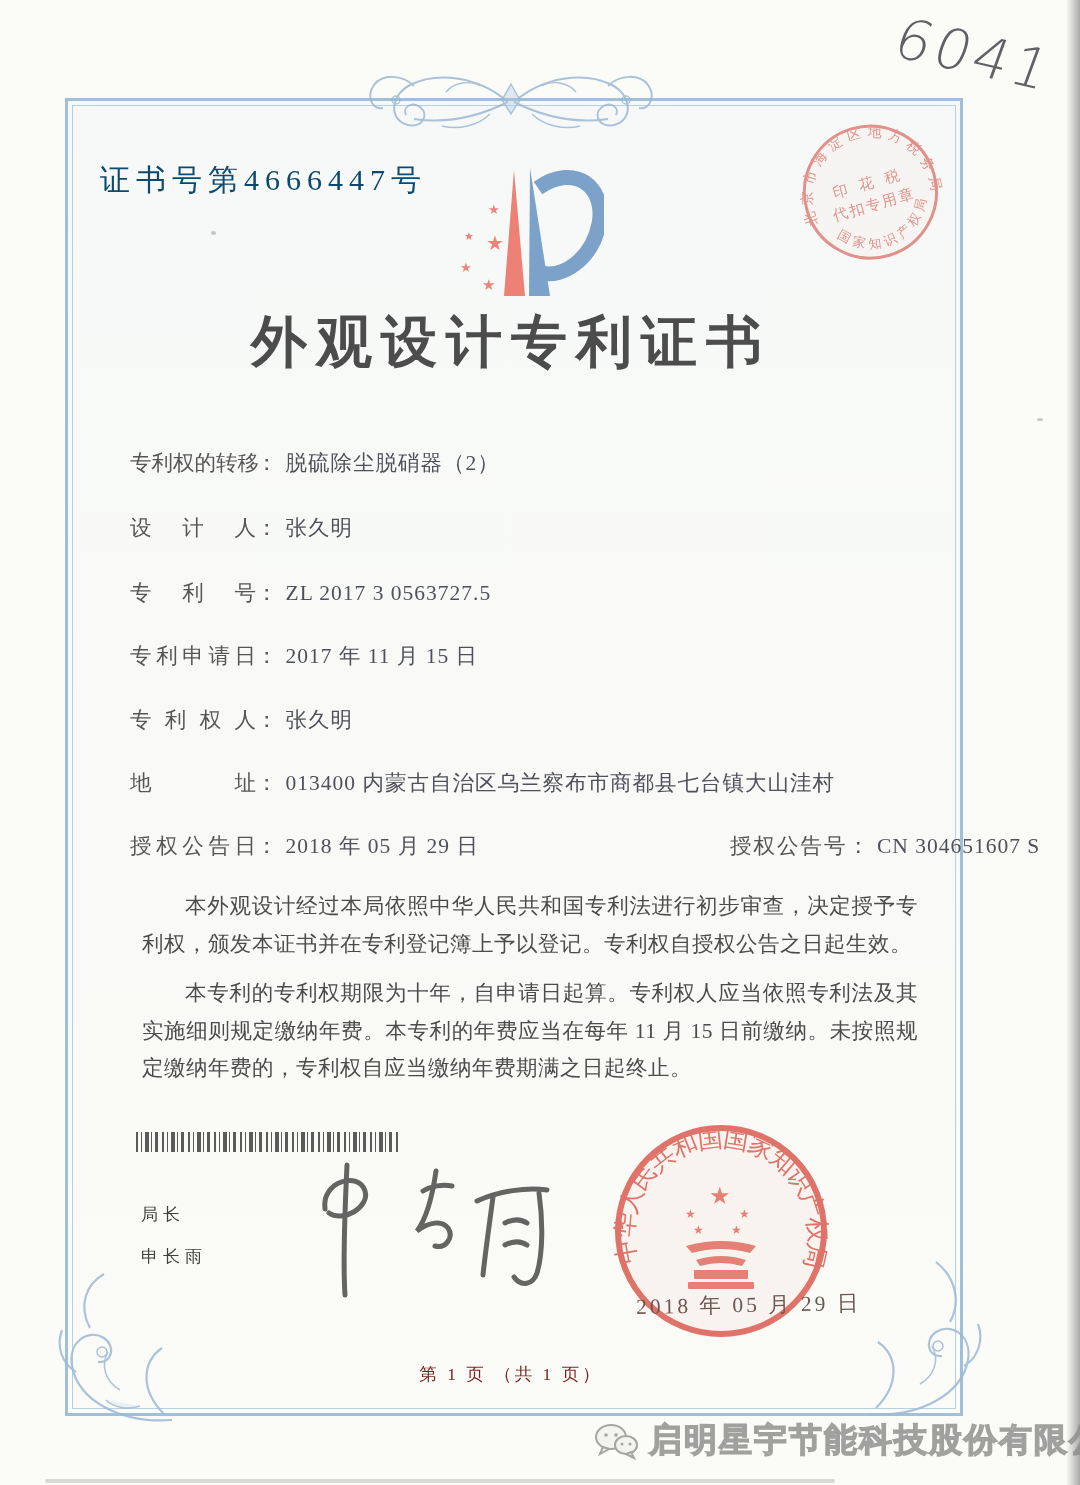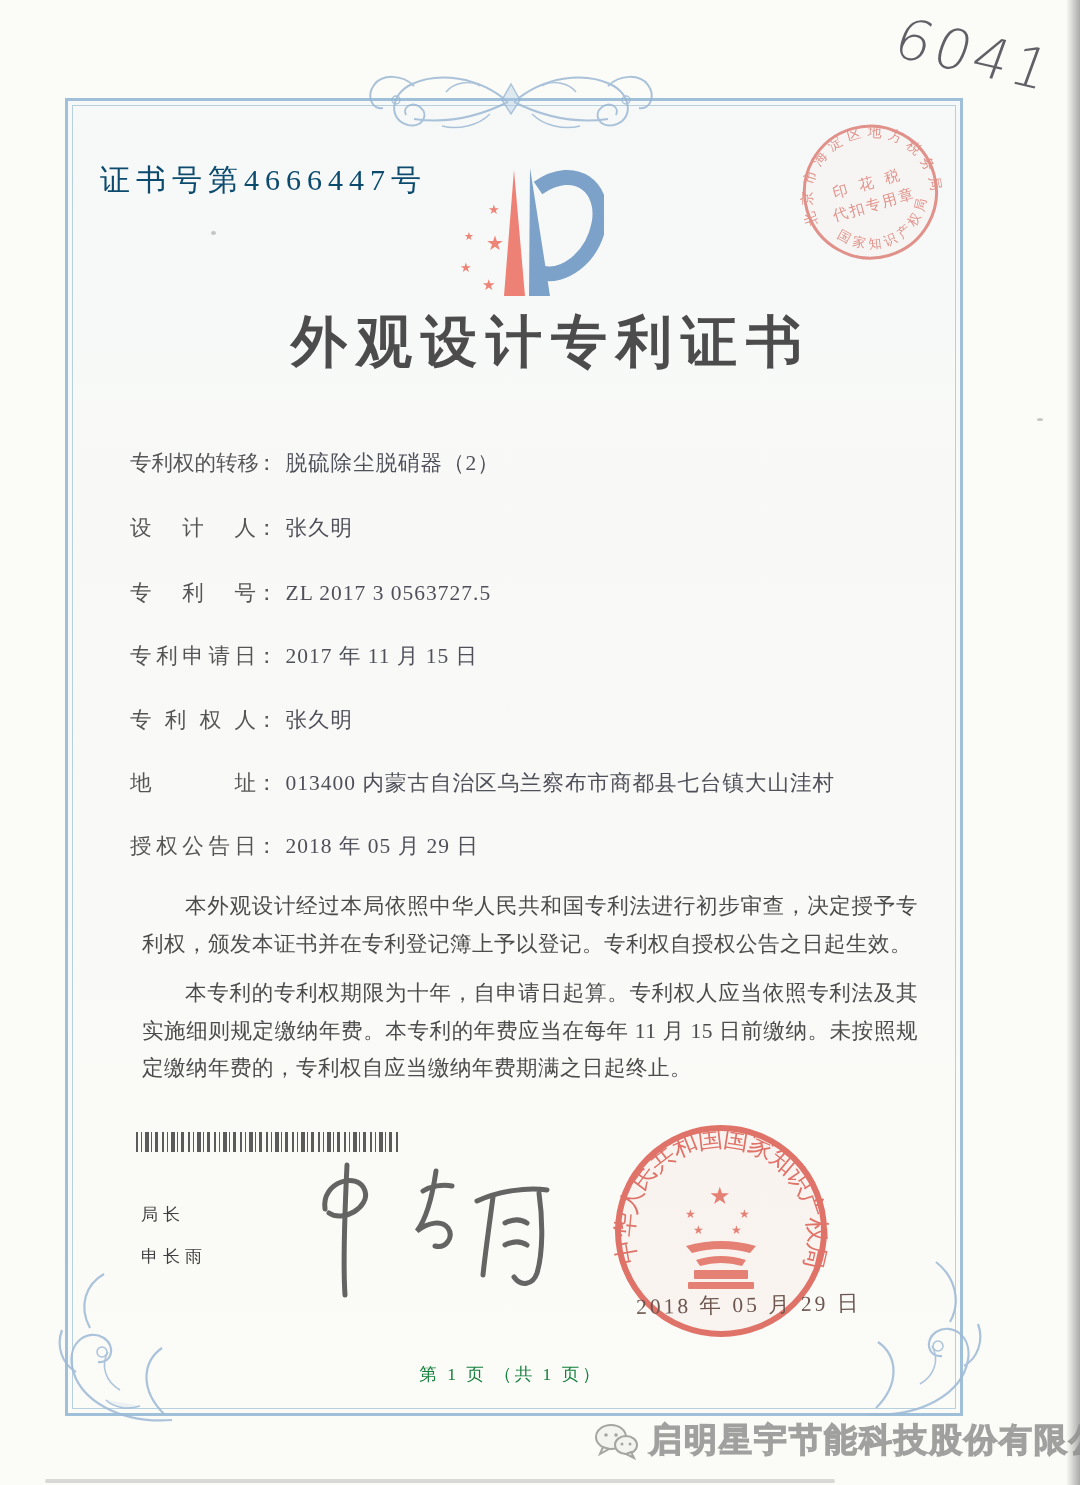--- a/index.html
+++ b/index.html
@@ -26,21 +26,21 @@
   .handnote{position:absolute;left:895px;top:22px;z-index:3;
     font-family:"DejaVu Sans",sans-serif;font-weight:300;font-size:56px;color:#45454e;
     transform:rotate(13deg) skewX(-7deg);letter-spacing:4px;opacity:.85;}
 
   
   .certno{position:absolute;left:100px;top:160px;z-index:3;
     font-size:30px;letter-spacing:6px;color:#0c4a6e;}
 
   
   .title{position:absolute;left:65px;top:305px;width:892px;text-align:center;z-index:3;
-    font-size:56px;letter-spacing:9px;font-weight:600;color:#4c4c4c;padding-left:40px;}
+    font-size:56px;letter-spacing:9px;font-weight:600;color:#4c4c4c;}
 
   
   .row{position:absolute;left:130px;z-index:3;font-size:21.5px;color:#50505a;white-space:nowrap;}
   .flabel{display:inline-block;width:126px;text-align:justify;text-align-last:justify;
     -moz-text-align-last:justify;text-justify:inter-ideograph;color:#555;vertical-align:bottom;}
   .fcolon{color:#555;}
   .fvalue{margin-left:8px;letter-spacing:1px;}
   .grant-cell{position:absolute;left:600px;top:0;white-space:nowrap;}
   .grant-cell .glabel{letter-spacing:2px;color:#555;}
 
@@ -68,21 +68,21 @@
   
   .seal{position:absolute;left:608px;top:1118px;z-index:4;opacity:.92;}
   .seal-date{position:absolute;left:636px;top:1290px;z-index:5;
     font-size:21.5px;letter-spacing:3px;color:#6d5750;transform:rotate(-1deg);}
 
   
   .taxstamp{position:absolute;left:795px;top:116px;z-index:3;transform:rotate(-16deg);opacity:.85;}
 
   
   .footer{position:absolute;left:65px;top:1362px;width:892px;text-align:center;z-index:3;
-    font-size:17.5px;letter-spacing:3px;color:#15803d;}
+    font-size:17.5px;letter-spacing:3px;color:#7f1d1d;}
 
   
   .watermark{position:absolute;left:593px;top:1418px;z-index:6;display:flex;align-items:center;gap:10px;}
   .wm-text{font-family:"Liberation Sans","DejaVu Sans",sans-serif;font-weight:700;font-size:33px;
     letter-spacing:2px;color:#d9d9d5;-webkit-text-stroke:1.3px #a0a09e;white-space:nowrap;}
 </style>
 </head>
 <body>
 
 <div class="page">
@@ -182,20 +182,23 @@
     <span class="flabel">专利申请日</span><span class="fcolon">：</span><span class="fvalue">2017 年 11 月 15 日</span>
   </div>
   <div class="row" style="top:705px">
     <span class="flabel">专利权人</span><span class="fcolon">：</span><span class="fvalue">张久明</span>
   </div>
   <div class="row" style="top:768px">
     <span class="flabel">地址</span><span class="fcolon">：</span><span class="fvalue">013400 内蒙古自治区乌兰察布市商都县七台镇大山洼村</span>
   </div>
   <div class="row" style="top:831px;width:800px">
     <span class="flabel">授权公告日</span><span class="fcolon">：</span><span class="fvalue">2018 年 05 月 29 日</span>
+    <span class="grant-cell">
+      <span class="glabel">授权公告号</span><span class="fcolon">：</span><span class="fvalue">CN 304651607 S</span>
+    </span>
   </div>
 
   <div class="bodytext">
     <p>本外观设计经过本局依照中华人民共和国专利法进行初步审查，决定授予专利权，颁发本证书并在专利登记簿上予以登记。专利权自授权公告之日起生效。</p>
     <p>本专利的专利权期限为十年，自申请日起算。专利权人应当依照专利法及其实施细则规定缴纳年费。本专利的年费应当在每年 11 月 15 日前缴纳。未按照规定缴纳年费的，专利权自应当缴纳年费期满之日起终止。</p>
   </div>
 
   <div class="barcode"></div>
 
   <div class="officer">

